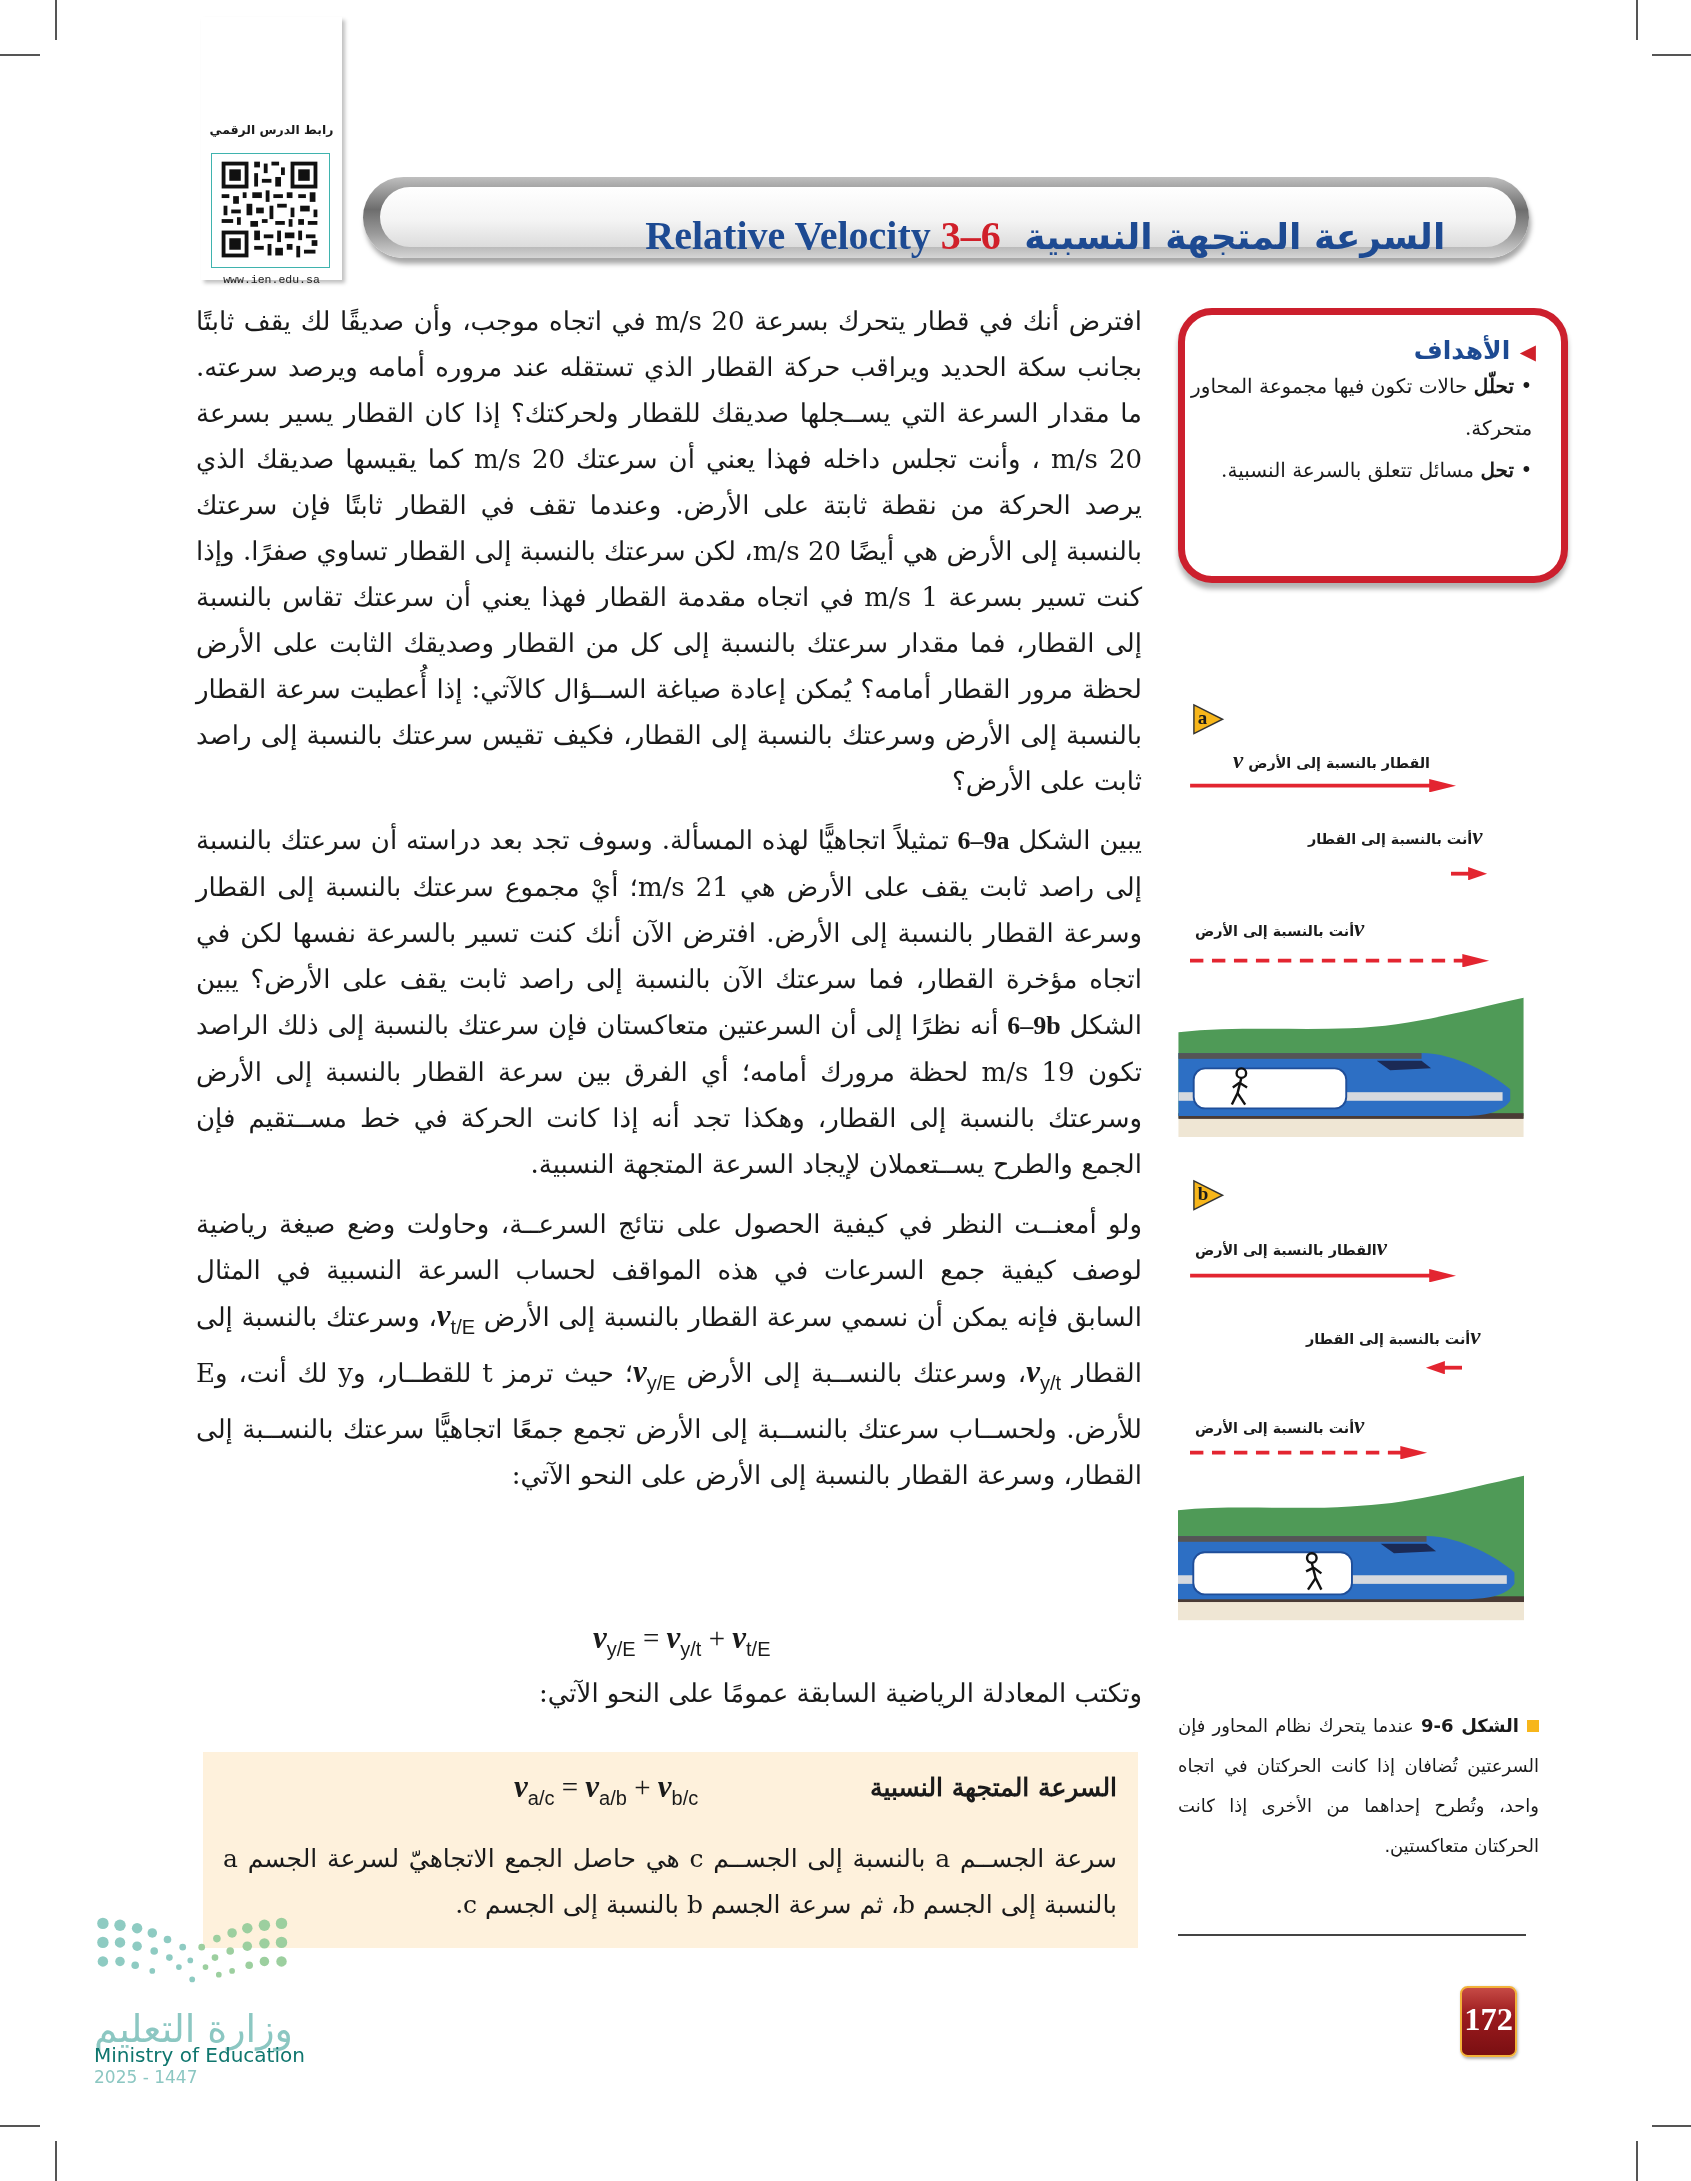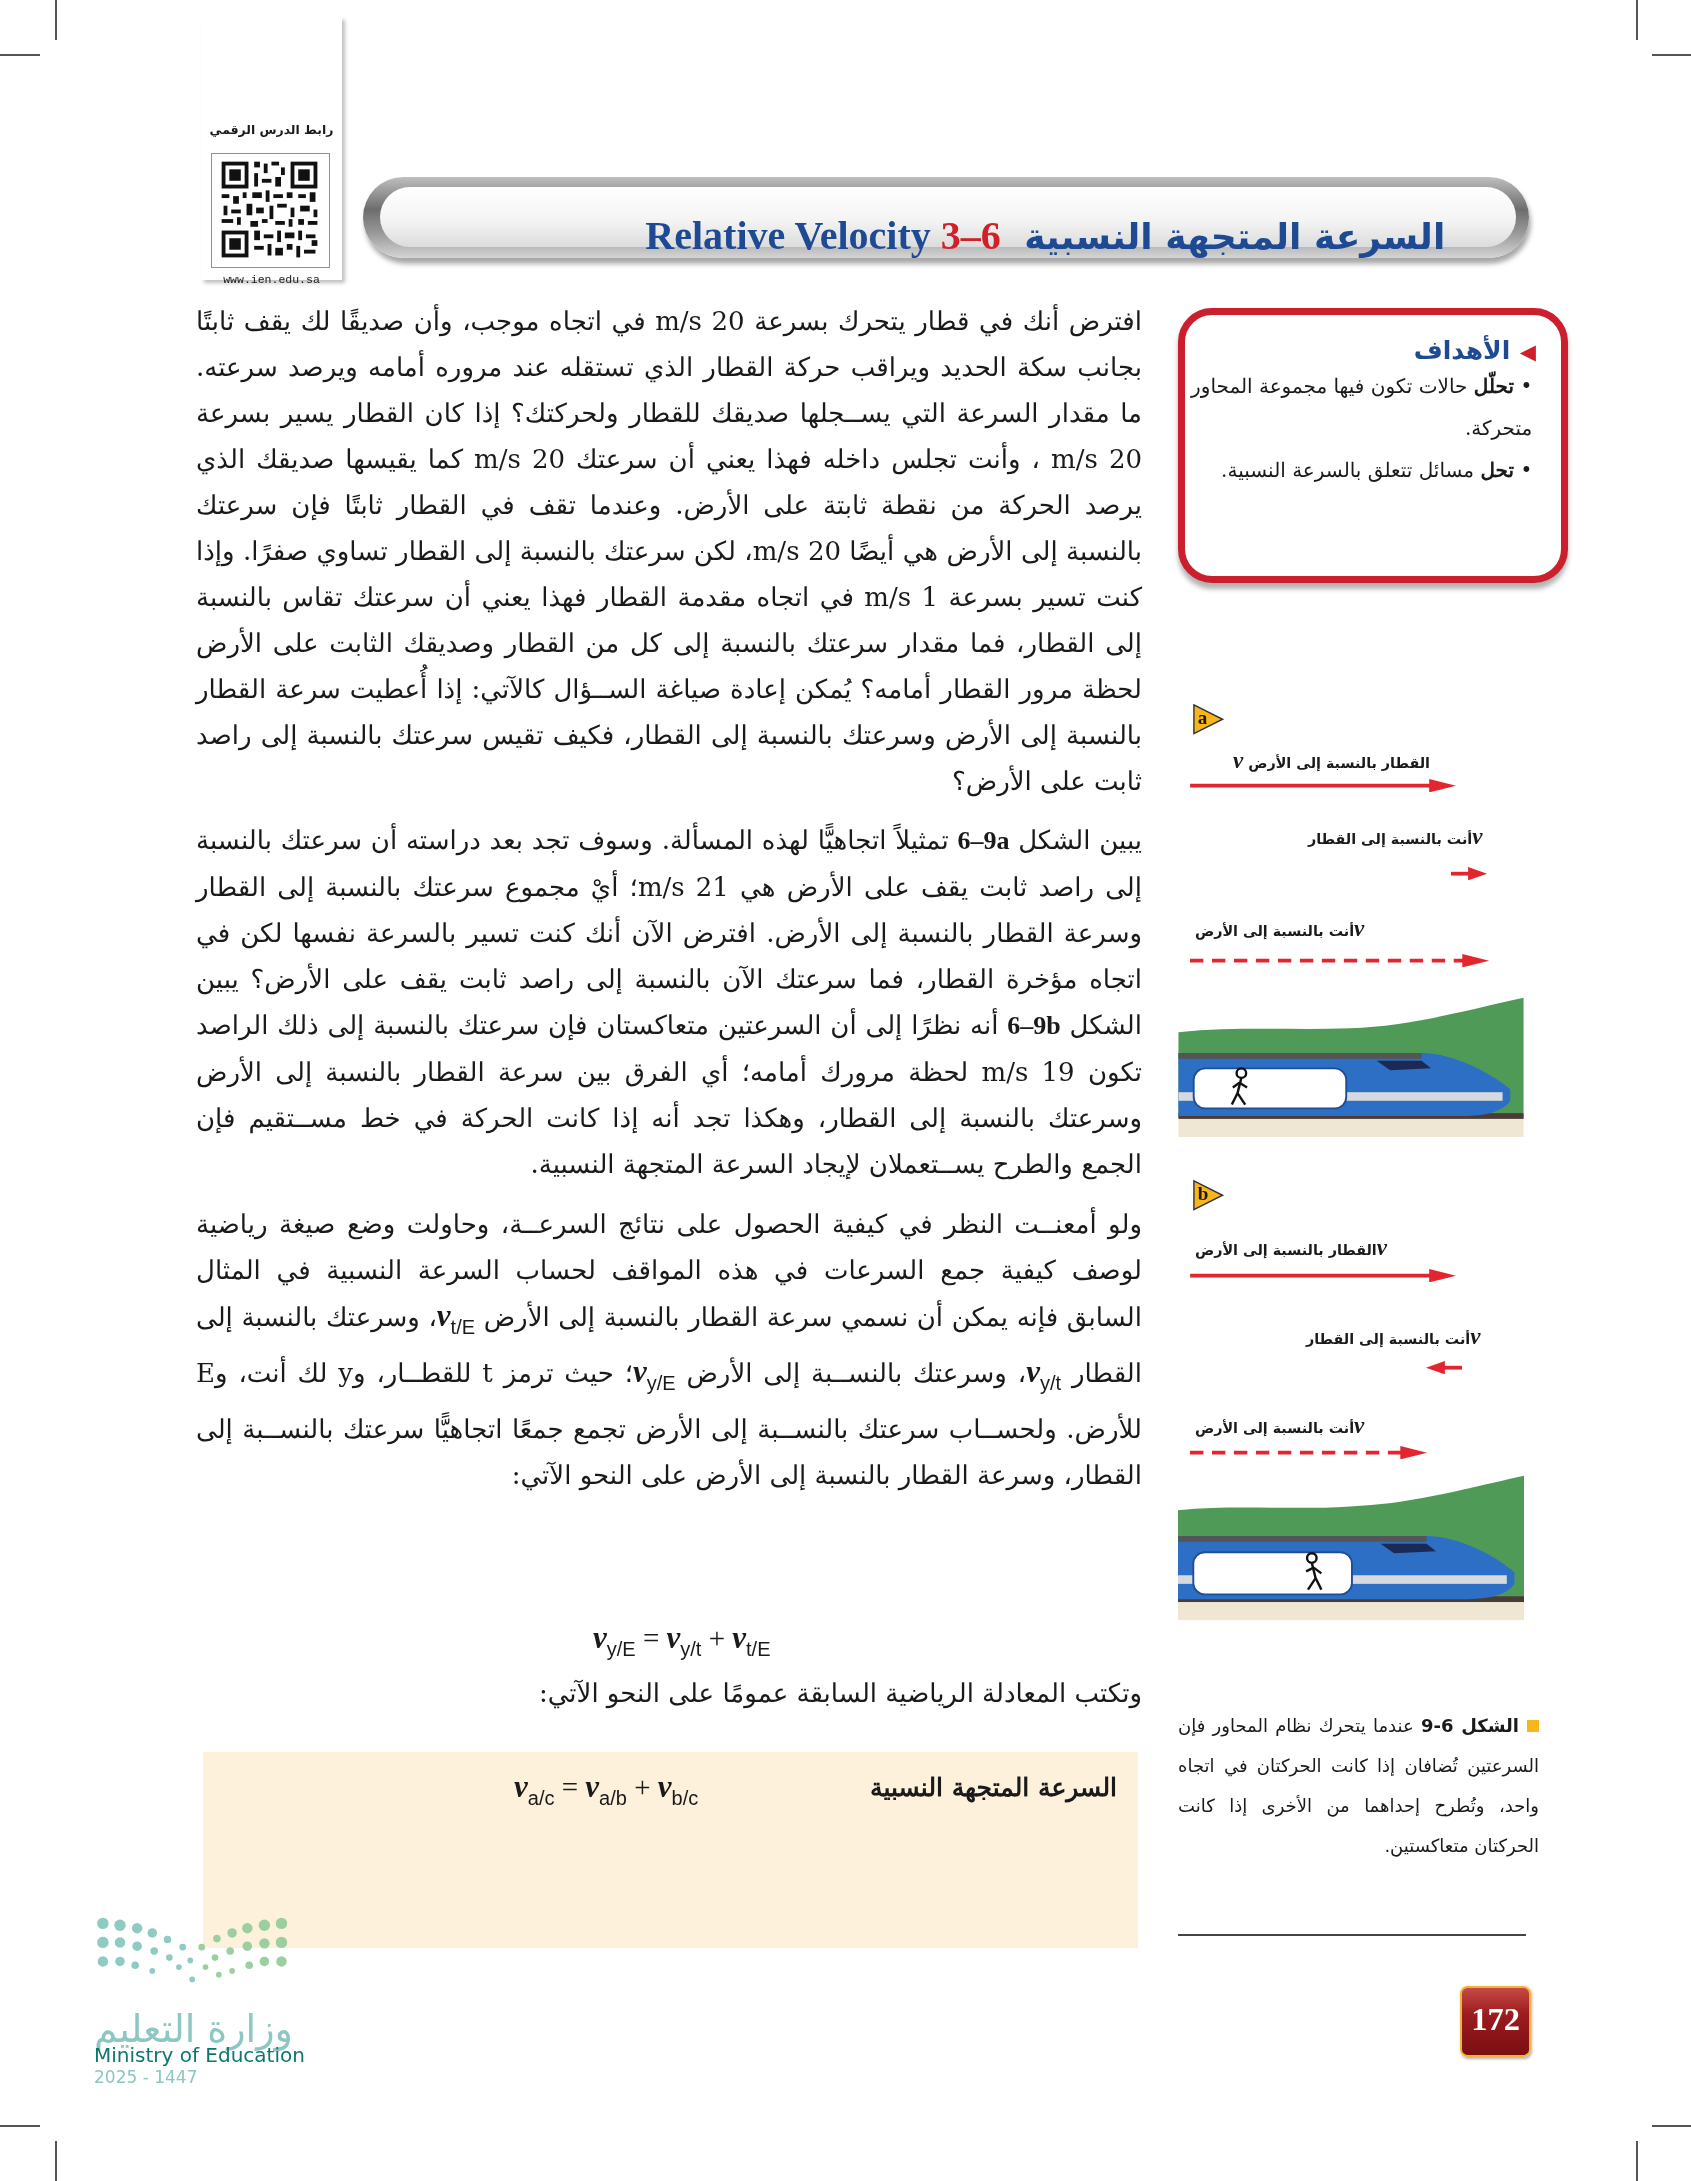--- a/index.html
+++ b/index.html
@@ -67,21 +67,21 @@
   .arrow { position:absolute; }
   .train-scene { position:absolute; left:1178px; width:346px; }
 
   
   #caption { left:1178px; top:1706px; width:361px; direction:rtl; text-align:justify;
              font-size:18px; line-height:40px; font-family:"DejaVu Sans", sans-serif; }
   #caption .sq { display:inline-block; width:12.4px; height:12.4px; background:#f7b61b; margin-left:7.6px; }
   #caption-rule { left:1178px; top:1934px; width:348px; height:1.9px; background:#444; }
 
   
-  #page-num { left:1460px; top:1986px; width:71px; height:71px; border-radius:7.6px;
+  #page-num { left:1460px; top:1986px; width:57px; height:71px; border-radius:7.6px;
               background:linear-gradient(#c64a45, #9c1b1e 40%, #7a0f12);
               border:2.9px solid #f2b23a; box-sizing:border-box; color:#fff; font-weight:bold;
               font-family:"Liberation Serif", serif; font-size:32.5px; text-align:center; line-height:63px;
               box-shadow:1px 1.9px 2.9px rgba(0,0,0,0.3); }
 
   
   #moe-logo { left:91px; top:1912px; width:210px; }
   #moe-ar { left:94px; top:2007px; font-size:38px; color:#8cc7c2; font-family:"DejaVu Sans", sans-serif; direction:rtl; }
   #moe-en { left:94px; top:2043px; font-size:20px; color:#0f766e; font-family:"DejaVu Sans", sans-serif; }
   #moe-yr { left:94px; top:2067px; font-size:17px; color:#8cc7c2; font-family:"DejaVu Sans", sans-serif; }
@@ -203,20 +203,21 @@
 
 <div id="key-box" class="abs">
   <div id="key-label">السرعة المتجهة النسبية</div>
   <div id="key-eq">
     <span class="v">v</span><span class="sub">a/c</span>
     <span>=</span>
     <span class="v">v</span><span class="sub">a/b</span>
     <span>+</span>
     <span class="v">v</span><span class="sub">b/c</span>
   </div>
+  <div id="key-desc">سرعة الجســم a بالنسبة إلى الجســم c هي حاصل الجمع الاتجاهيّ لسرعة الجسم a بالنسبة إلى الجسم b، ثم سرعة الجسم b بالنسبة إلى الجسم c.</div>
 </div>
 
 <div class="fig-tag" style="left:1192px;top:703px;">
   <svg width="32.5" height="32.5" viewBox="0 0 34 34">
     <polygon points="2,2 32,17 2,32" fill="#f7b61b" stroke="#333" stroke-width="1.5"></polygon>
   </svg>
   <span style="position:absolute;left:5.7px;top:3.8px;font:bold 19px 'Liberation Serif',serif;">a</span>
 </div>
 <div class="fig-label" style="left:1233px;top:748px;"><span>القطار بالنسبة إلى الأرض</span> <span class="vv">v</span></div>
 <svg class="arrow" style="left:1190px;top:779px;" width="268" height="13.4" viewBox="0 0 280 14">

